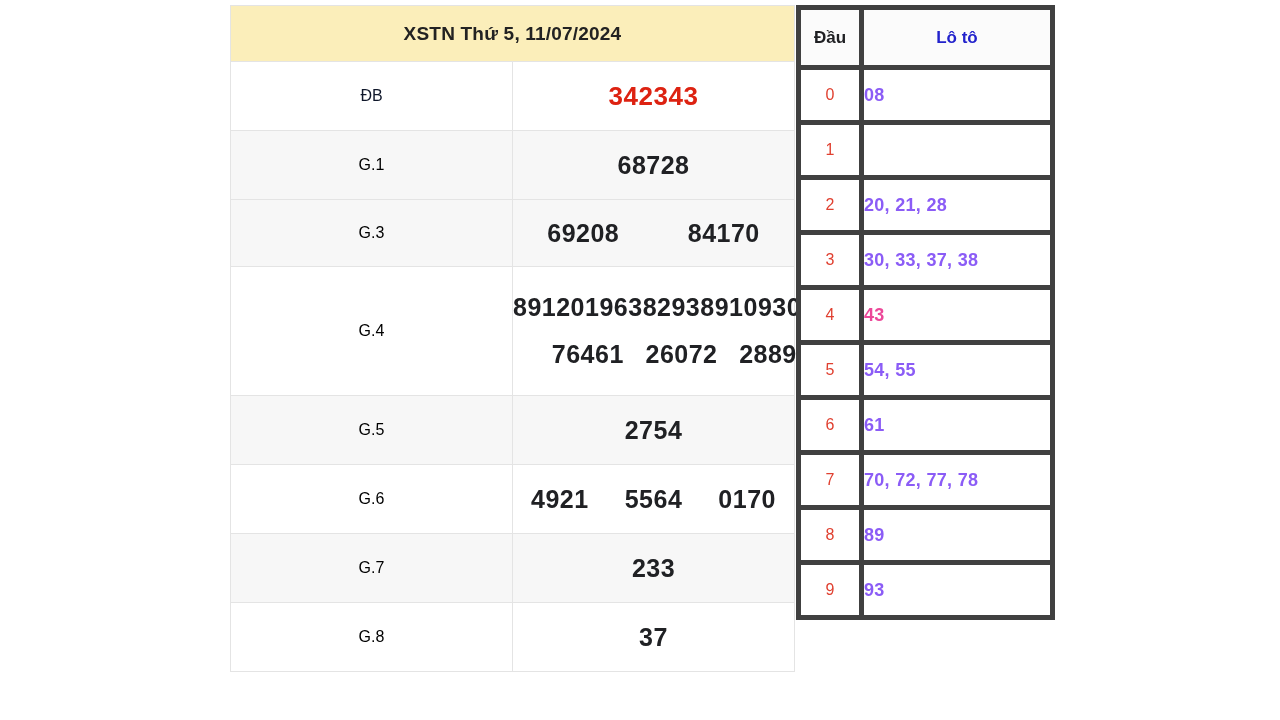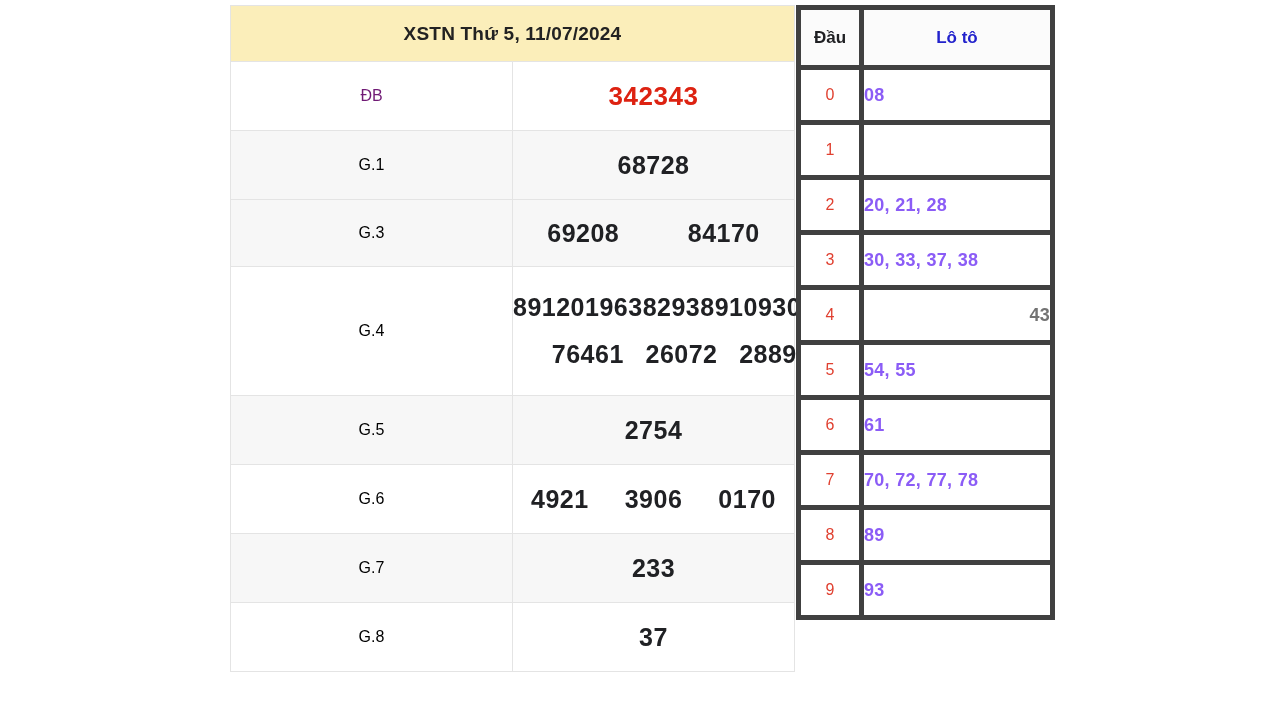--- a/index.html
+++ b/index.html
@@ -47,21 +47,21 @@
 
   .prize-label {
     width: 58px;
     text-align: center;
     vertical-align: middle;
     font-size: 16px;
     color: #000000;
     font-weight: normal;
   }
   .prize-label.special {
-    color: #701a75;
+    color: #0f172a;
   }
 
   .prize-values {
     text-align: center;
     vertical-align: middle;
     padding: 0 14px;
   }
 
   .row-gray  { background: #f7f7f7; }
   .row-white { background: #ffffff; }
@@ -148,21 +148,21 @@
     height: 50px;
     vertical-align: middle;
     text-align: left;
     padding-left: 17px;
     font-size: 18px;
     font-weight: bold;
     color: #8b5cf6;
     background: #ffffff;
     letter-spacing: 0.3px;
   }
-  .loto-values.highlight { color: #737373; text-align: right; }
+  .loto-values.highlight { color: #ec4899; }
 </style>
 </head>
 <body>
 
 <div id="page">
 
   <table class="result-table">
     <tbody>
       <tr>
         <td class="result-header" colspan="2">XSTN Thứ 5, 11/07/2024</td>
@@ -223,21 +223,21 @@
             <span class="num">2754</span>
           </div>
         </td>
       </tr>
 
       <tr class="row-white">
         <td class="prize-label h-g6">G.6</td>
         <td class="prize-values h-g6">
           <div class="num-row">
             <span class="num">4921</span>
-            <span class="num">3906</span>
+            <span class="num">5564</span>
             <span class="num">0170</span>
           </div>
         </td>
       </tr>
 
       <tr class="row-gray">
         <td class="prize-label h-g7">G.7</td>
         <td class="prize-values h-g7">
           <div class="num-row single">
             <span class="num">233</span>

